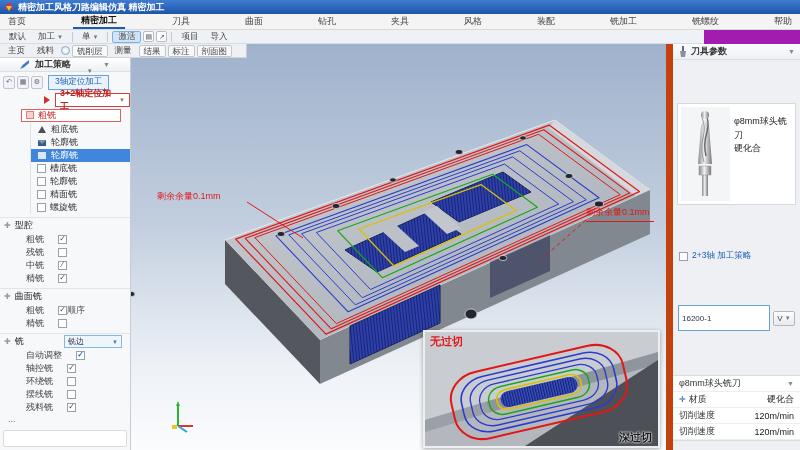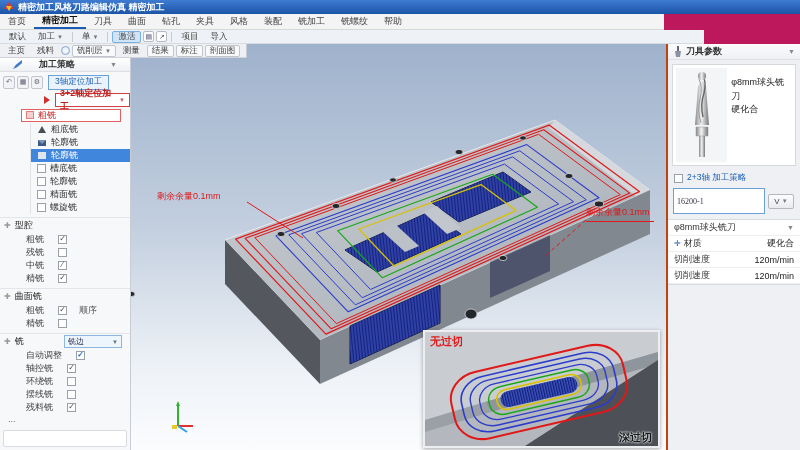--- a/index.html
+++ b/index.html
@@ -1,55 +1,55 @@
 <!DOCTYPE html>
 <html><head>
 <meta charset="utf-8">
 <style>
   * { margin:0; padding:0; box-sizing:border-box; }
   html,body { width:800px; height:450px; overflow:hidden; font-family:"Liberation Sans",sans-serif; }
-  #app { position:relative; width:800px; height:450px; background:#be185d; font-size:9px; color:#333; }
+  #app { position:relative; width:800px; height:450px; background:#a21caf; font-size:9px; color:#333; }
 
   
   .titlebar { position:absolute; left:0; top:0; width:800px; height:14px;
     background:linear-gradient(#3f7bd0,#1c55a8); display:flex; align-items:center; gap:4px;
     padding:0 4px; color:#fff; font-weight:bold; font-size:9px; }
   .logo { width:10px; height:10px; position:relative; }
   .logo i { position:absolute; display:block; }
   .logo .l1 { left:0; top:0; border-left:5px solid transparent; border-right:5px solid transparent; border-bottom:7px solid #e03030; }
   .logo .l2 { left:2px; top:4px; border-left:3px solid transparent; border-right:3px solid transparent; border-top:5px solid #f2c020; }
 
   
-  .menubar { position:absolute; left:0; top:14px; width:664px; height:16px; background:#f4f4f4;
-    border-bottom:1px solid #d8d8d8; display:flex; align-items:center; }
+  .menubar { position:absolute; left:0; top:14px; width:800px; height:16px; background:#f4f4f4;
+    border-bottom:1px solid #d8d8d8; display:flex; align-items:center;justify-content:space-between; }
   .menubar span { padding:0 8px; color:#444; cursor:default; }
   .menubar span.active { color:#111; font-weight:bold; border-bottom:2px solid #1a5db5; }
 
   
   .toolbar2 { position:absolute; left:0; top:30px; width:704px; height:14px; background:#eef1f5;
     border-bottom:1px solid #d8dbe0; display:flex; align-items:center; gap:2px; padding:0 4px; font-size:8.5px; }
   .tb-item { padding:0 5px; color:#444; display:flex; align-items:center; gap:2px; }
   .tb-item .car { font-size:6px; color:#777; }
   .tb-sep { width:1px; height:10px; background:#ccc; margin:0 2px; }
   .tb-item.hl { background:#cfe4f7; border:1px solid #7ab0e0; border-radius:2px; height:12px;text-align:right; }
   .tb-icon { width:11px; height:11px; border:1px solid #b8bcc2; background:#fdfdfd; border-radius:2px;
     display:flex; align-items:center; justify-content:center; font-size:7px; color:#557; }
 
   
   .toolbar3 { position:absolute; left:0; top:44px; width:247px; height:14px; background:#eef0f3;
     border-bottom:1px solid #d0d4da; border-right:1px solid #c8ccd4; display:flex; align-items:center; gap:2px; padding:0 3px; font-size:8.5px; z-index:5; }
   .tb3-btn { padding:0 4px; color:#444; border:1px solid transparent; }
-  .tb3-btn.box { border:1px solid #c2c6cc; background:#f8f9fb; border-radius:2px; height:12px; display:flex; align-items:center; }
+  .tb3-btn.box { border:1px solid #c2c6cc; background:#f8f9fb; border-radius:2px; height:12px; display:flex; align-items:center;flex-direction:column; }
   .dot-icon { width:9px; height:9px; border-radius:50%; border:1px solid #8aa8cc; background:radial-gradient(#fff,#cfe0f2); }
 
   
   .lpanel { position:absolute; left:0; top:58px; width:131px; height:392px; background:#f7f8fa;
     border-right:1px solid #c8ccd4; display:flex; flex-direction:column; overflow:hidden; }
   .lp-header { height:16px; background:linear-gradient(#ffffff,#eef0f4); border-bottom:1px solid #dcdfe4;
-    display:flex; align-items:center; gap:17px; padding:0 13px; font-weight:bold; color:#333; }
+    display:flex; align-items:center; gap:6px; padding:0 20px; font-weight:bold; color:#333; }
   .lp-header .chev { margin-left:auto; color:#888; font-size:7px; }
   .pencil { width:9px; height:9px; background:linear-gradient(135deg,#3a78c8 55%,#9cc2ea); clip-path:polygon(0 100%,30% 55%,100% 0,100% 35%,45% 80%); }
   .lp-tabs { height:20px; display:flex; align-items:center; gap:2px; padding:8px 3px; }
   .mini-btn { width:12px; height:13px; border:1px solid #c2c6cc; background:#f2f3f6; border-radius:2px;
     font-size:7px; color:#667; display:flex; align-items:center; justify-content:center; }
   .lp-tab { margin-left:3px; height:15px; border:1px solid #6aa1d8; background:#eaf3fc; color:#1a5db5;
     font-size:8.5px; display:flex; align-items:center; padding:0 6px; }
   .combo-row { display:flex; align-items:center; height:18px; position:relative;padding-left:36px; }
   .red-arrow { width:0; height:0; border-top:4px solid transparent; border-bottom:4px solid transparent;
     border-left:6px solid #d03030; margin-left:8px; }
@@ -65,53 +65,53 @@
   .cb { width:9px; height:9px; border:1px solid #9aa0a8; background:#fff; display:inline-flex;
     align-items:center; justify-content:center; font-size:8px; line-height:1; color:#444; flex:none; }
   .cb.checked::after { content:"✓"; }
   .cb.checked-blue::after { content:"✓"; color:#1464d8; font-weight:bold; }
   .cb.slash::after { content:"∕"; }
   .section { border-top:1px solid #e2e5ea; margin-top:3px; padding-top:1px; }
   .sec-head { height:14px; display:flex; align-items:center; gap:4px; padding:0 4px; color:#222; }
   .sec-head .plus { color:#999; font-size:8px; }
   .sec-row { height:13px; display:flex; align-items:center; padding-left:26px; color:#444; }
   .sec-row .cb { margin-left:14px; }
-  .sec-row .extra { margin-left:12px; color:#555; }
+  .sec-row .extra { color:#555; }
   .sec-select { margin-left:auto; margin-right:4px; width:58px; height:13px; border:1px solid #8ab6e0;
     background:#eef6fd; display:flex; align-items:center; padding:0 3px; color:#335; font-size:8px; }
   .sec-select .car { margin-left:auto; font-size:6px; color:#678; }
   .ellipsis-row { padding-left:8px; color:#666; height:12px; }
   .lp-bottom { margin:4px 3px 3px 3px; height:20px; background:#fff; border:1px solid #d8dbe0; border-radius:2px; }
 
   
   .viewport { position:absolute; left:131px; top:44px; width:535px; height:406px;
     background:linear-gradient(#9fb2cc 0%,#c3cfdf 45%,#eef2f7 80%,#fbfcfe 100%); overflow:hidden; }
   .ann { position:absolute; color:#e01818; font-size:9px; white-space:nowrap; }
   .ann-left { left:26px; top:146px; }
   .ann-right { left:455px; top:162px; border-bottom:1.5px solid #e01818; padding:0 4px 2px 0; }
   .inset { position:absolute; left:292px; top:286px; width:237px; height:118px; background:#b4b8be;
     border:2px solid #eceef2; box-shadow:0 1px 4px rgba(0,0,0,.35); overflow:hidden; }
   .inset-label-top { position:absolute; left:5px; top:2px; color:#e01818; font-size:11px; font-weight:bold; }
   .inset-label-bottom { position:absolute; right:6px; bottom:1px; color:#15181c; font-size:11px; font-weight:bold;
     text-shadow:0 0 2px #fff,0 0 2px #fff; }
 
   
   .rpanel { position:absolute; left:666px; top:44px; width:134px; height:406px; background:#eef0f3;
-    border-left:2px solid #c2410c; display:flex; flex-direction:column; }
+    border-left:7px solid #c2410c; display:flex; flex-direction:column;gap:39px; }
   .rp-header { height:16px; display:flex; align-items:center; gap:3px; padding:0 5px;
     border-bottom:1px solid #dcdfe4; font-weight:bold; color:#333; background:linear-gradient(#fbfcfd,#eef0f4); }
   .rp-header .chev { margin-left:auto; color:#888; font-size:7px; }
   .tool-card { margin:4px; background:#fff; border:1px solid #d5d8dd; height:102px; display:flex; padding:3px; gap:4px; }
   .tool-img { width:52px; height:94px; background:#f4f5f7; display:flex; align-items:center; justify-content:center; }
   .tool-text { padding-top:8px; color:#222; line-height:1.5; }
   .rp-cbrow { display:flex; align-items:center; gap:4px; padding:2px 6px; color:#444; font-size:8.5px; }
   .rp-cbrow .tag { color:#1a5db5; }
   .rp-comborow { display:flex; align-items:center; gap:3px; padding:2px 5px; }
   .rp-input { width:92px; height:15px; border:1px solid #6aa1d8; background:#fff; font-size:8px;
-    padding:12px 3px; color:#334; font-family:Liberation Serif, serif; }
+    padding:12px 3px; color:#334; font-family:Liberation Sans, sans-serif; }
   .rp-vbtn { width:26px; height:15px; border:1px solid #b4b8be; background:linear-gradient(#fdfdfd,#e8eaee);
     border-radius:2px; font-size:8px; color:#445; display:flex; align-items:center; justify-content:center; gap:2px; }
   .props { margin-top:3px; background:#fff; border-top:1px solid #d8dbe0; border-bottom:1px solid #d8dbe0; }
   .prow { height:16px; display:flex; align-items:center; padding:0 6px; border-bottom:1px solid #eceef2; color:#333; }
   .prow .val { margin-left:auto; color:#222; }
   .prow .chev { margin-left:auto; color:#888; font-size:7px; }
   .prow .star { color:#1a5db5; margin-right:3px; font-size:8px; }
 </style>
 </head>
 <body>

